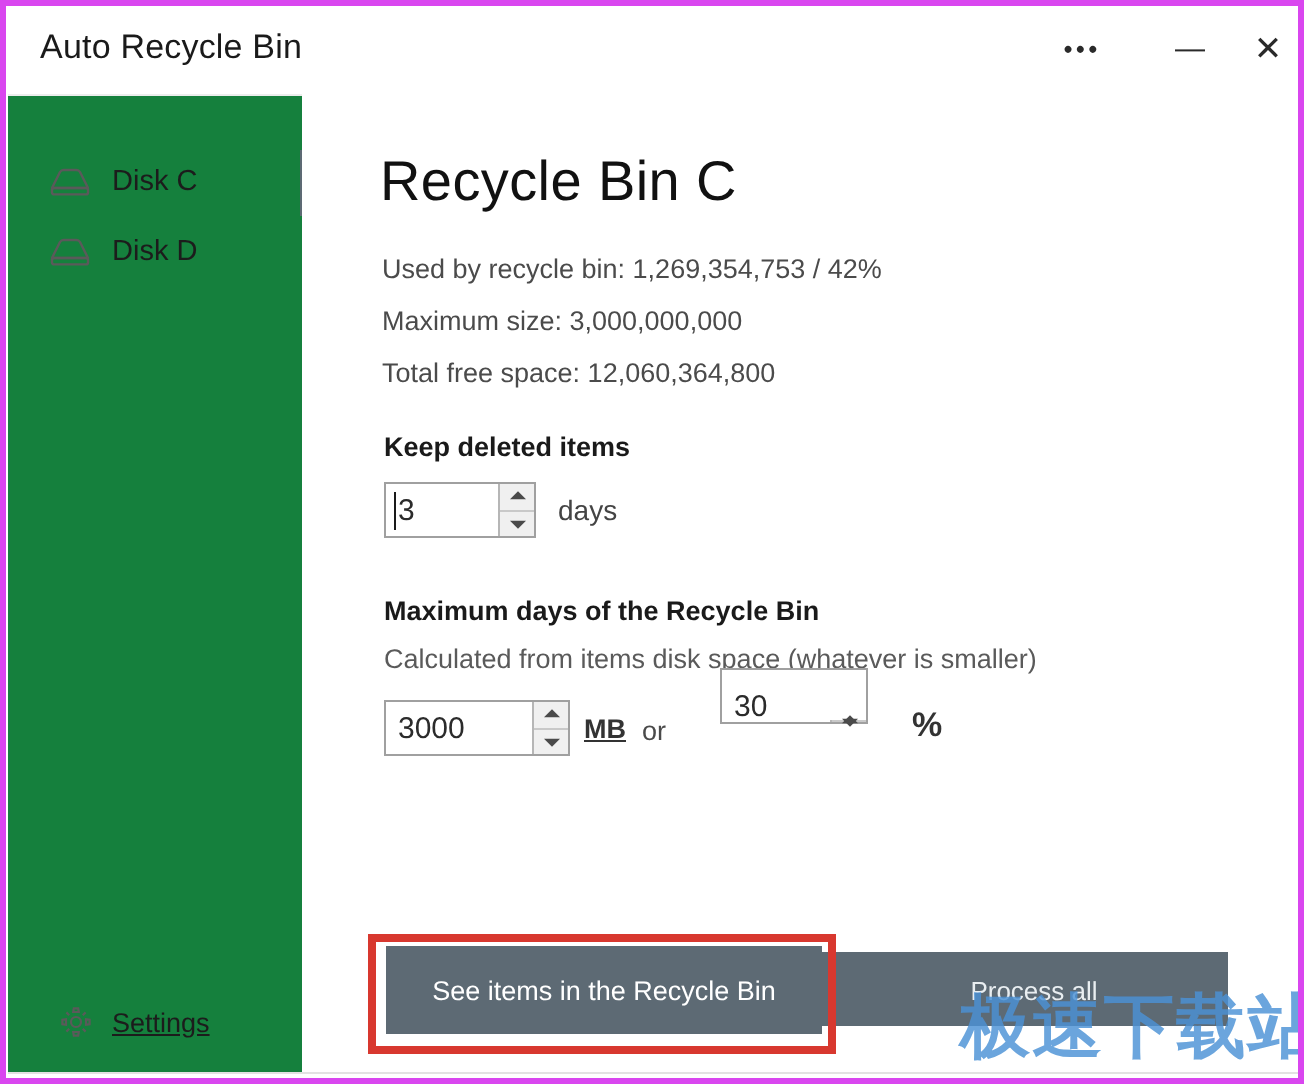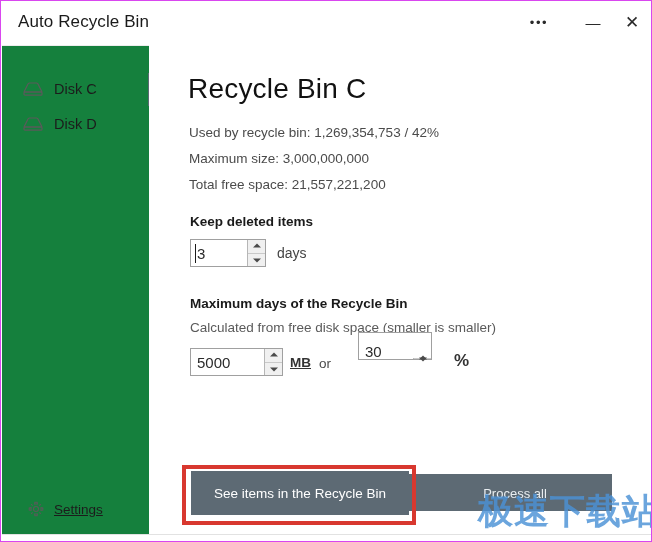--- a/index.html
+++ b/index.html
@@ -8,21 +8,21 @@
     background: #ffffff;
   }
   body {
     font-family: "Liberation Sans", sans-serif;
   }
   #app {
     position: relative;
     width: 652px;
     height: 542px;
     background: #ffffff;
-    border: 1px solid #d946ef;
+    border: 3px solid #d946ef;
     box-sizing: border-box;
     overflow: hidden;
   }
 
   
   .titlebar {
     position: absolute;
     left: 0; top: 0;
     width: 652px;
     height: 44px;
@@ -355,43 +355,43 @@
 
   <div class="scroll-thumb"></div>
   <div class="sidebar-bottom-rule"></div>
 
   <div class="content">
 
     <h1 class="page-title">Recycle Bin C</h1>
 
     <div class="stat-line stat-0">Used by recycle bin: 1,269,354,753 / 42%</div>
     <div class="stat-line stat-1">Maximum size: 3,000,000,000</div>
-    <div class="stat-line stat-2">Total free space: 21,557,221,200</div>
+    <div class="stat-line stat-2">Total free space: 12,060,364,800</div>
 
     <div class="section-head head-keep">Keep deleted items</div>
 
     <div class="spin spin-days">
       <span class="caret"></span>
       <span class="val">3</span>
       <span class="btns">
         <div>
             <i class="arrow-up"></i>
           </div>
         <div>
             <i class="arrow-dn"></i>
           </div>
       </span>
     </div>
     <div class="unit unit-days">days</div>
 
     <div class="section-head head-max">Maximum days of the Recycle Bin</div>
-    <div class="section-sub">Calculated from free disk space (smaller is smaller)</div>
+    <div class="section-sub">Calculated from items disk space (whatever is smaller)</div>
 
     <div class="spin spin-mb">
-      <span class="val">5000</span>
+      <span class="val">3000</span>
       <span class="btns">
         <div>
             <i class="arrow-up"></i>
           </div>
         <div>
             <i class="arrow-dn"></i>
           </div>
       </span>
     </div>
     <div class="unit unit-mb">MB</div>

